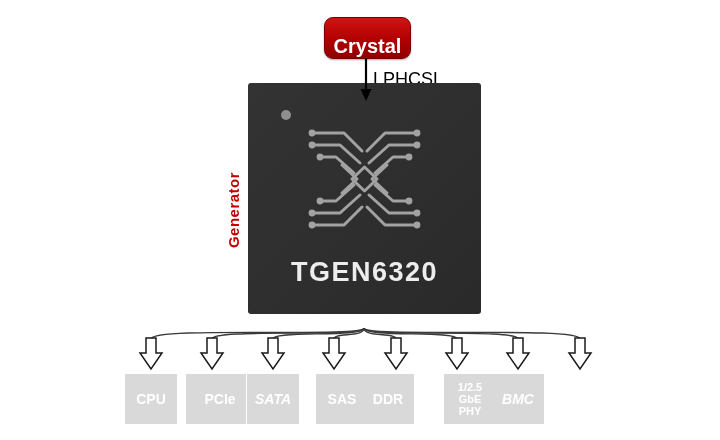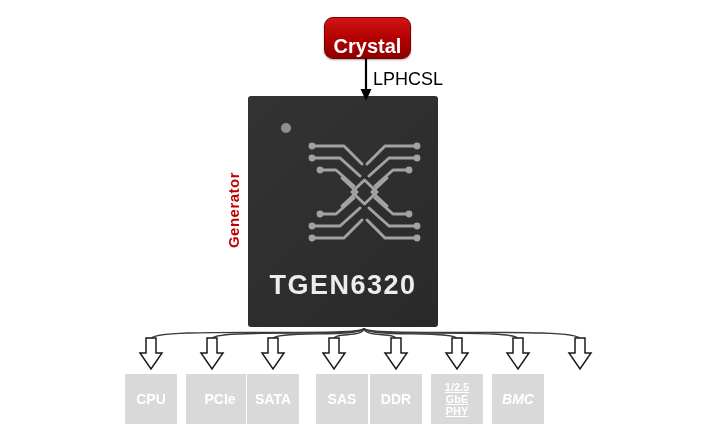--- a/index.html
+++ b/index.html
@@ -22,21 +22,21 @@
   }
   
   .generator{
     position:absolute;left:188px;top:202px;width:90px;height:16px;
     transform:rotate(-90deg);transform-origin:center;
     color:#c00000;font-weight:bold;font-size:15px;text-align:center;
     letter-spacing:.5px;
   }
   
   .chip{
-    position:absolute;left:248px;top:96px;width:190px;height:231px;
+    position:absolute;left:248px;top:83px;width:233px;height:231px;
     background:linear-gradient(135deg,#333333 0%,#2a2a2a 100%);
     border-radius:3px;
   }
   .pin1{
     position:absolute;left:33px;top:27px;width:10px;height:10px;border-radius:50%;
     background:#8f8f8f;
   }
   .chip-logo{
     position:absolute;left:54px;top:36px;width:125px;height:120px;
   }
@@ -106,24 +106,24 @@
         <circle cx="115" cy="106" r="3.4"></circle>
           <circle cx="115" cy="94" r="3.4"></circle>
           <circle cx="107" cy="82" r="3.4"></circle>
       </g>
     </svg>
     <div class="part-number">TGEN6320</div>
   </div>
 
   <div class="out-box" style="left:125px;">CPU</div>
   <div class="out-box" style="left:186px;padding-left:8px;">PCIe</div>
-  <div class="out-box" style="left:247px;">SATA</div>
+  <div class="out-box" style="left:247px;font-style:italic;">SATA</div>
   <div class="out-box" style="left:316px;">SAS</div>
-  <div class="out-box" style="left:370px;text-align:right;">DDR</div>
-  <div class="out-box small" style="left:431px;text-decoration:underline;">1/2.5
+  <div class="out-box" style="left:362px;text-align:right;">DDR</div>
+  <div class="out-box small" style="left:444px;">1/2.5
 GbE
 PHY</div>
   <div class="out-box" style="left:492px;font-style:italic;">BMC</div>
 
   <svg class="overlay" viewBox="0 0 720 440">
 
     <g stroke="#000" fill="#000">
       <line x1="366" y1="58" x2="366" y2="91" stroke-width="2.2"></line>
       <polygon points="366,101 360.5,89 371.5,89" stroke="none"></polygon>
     </g>

